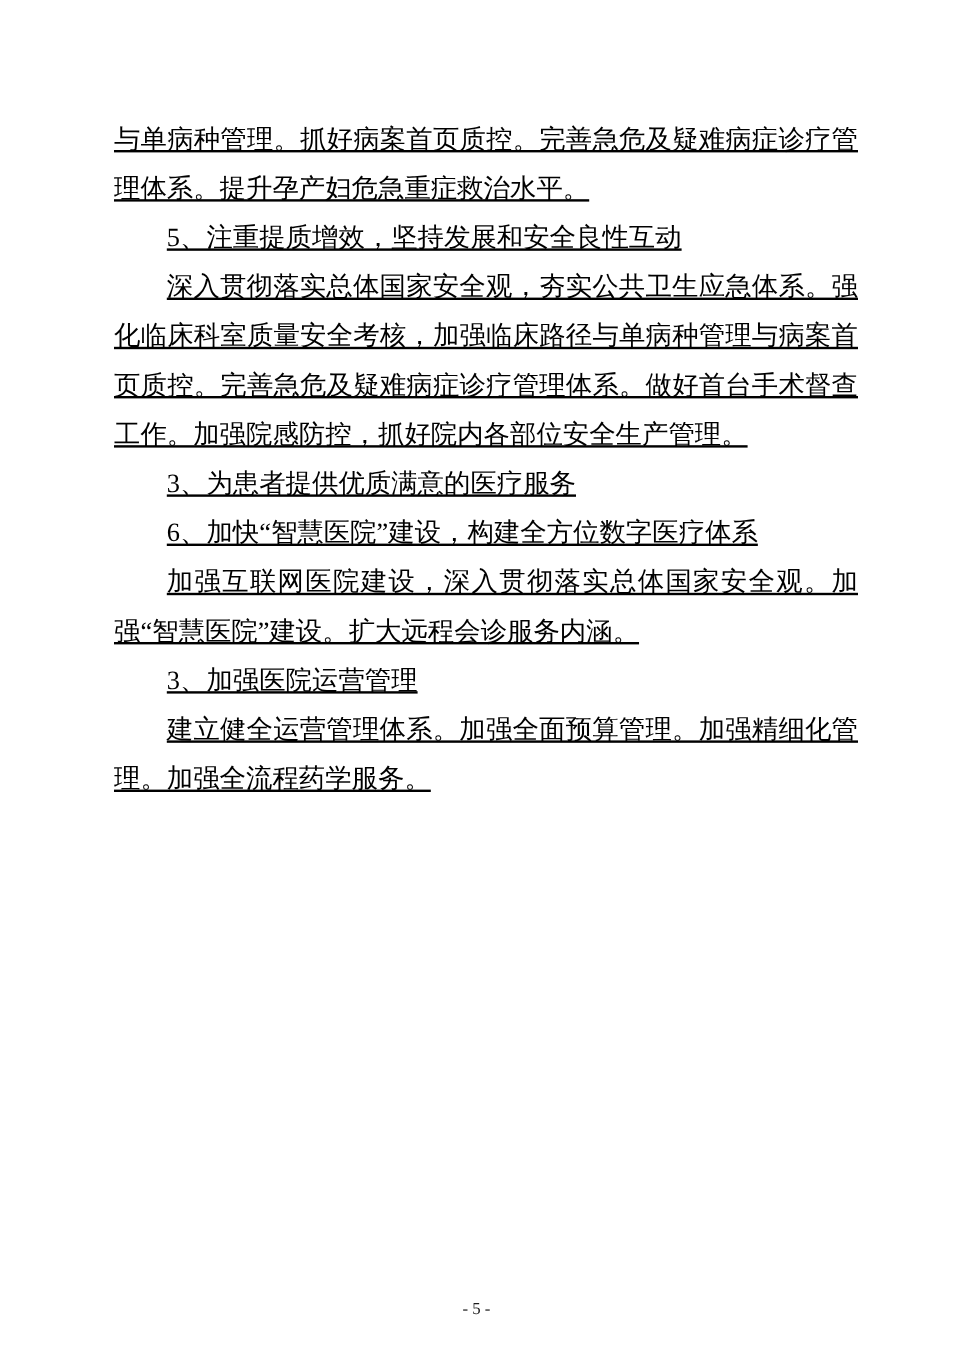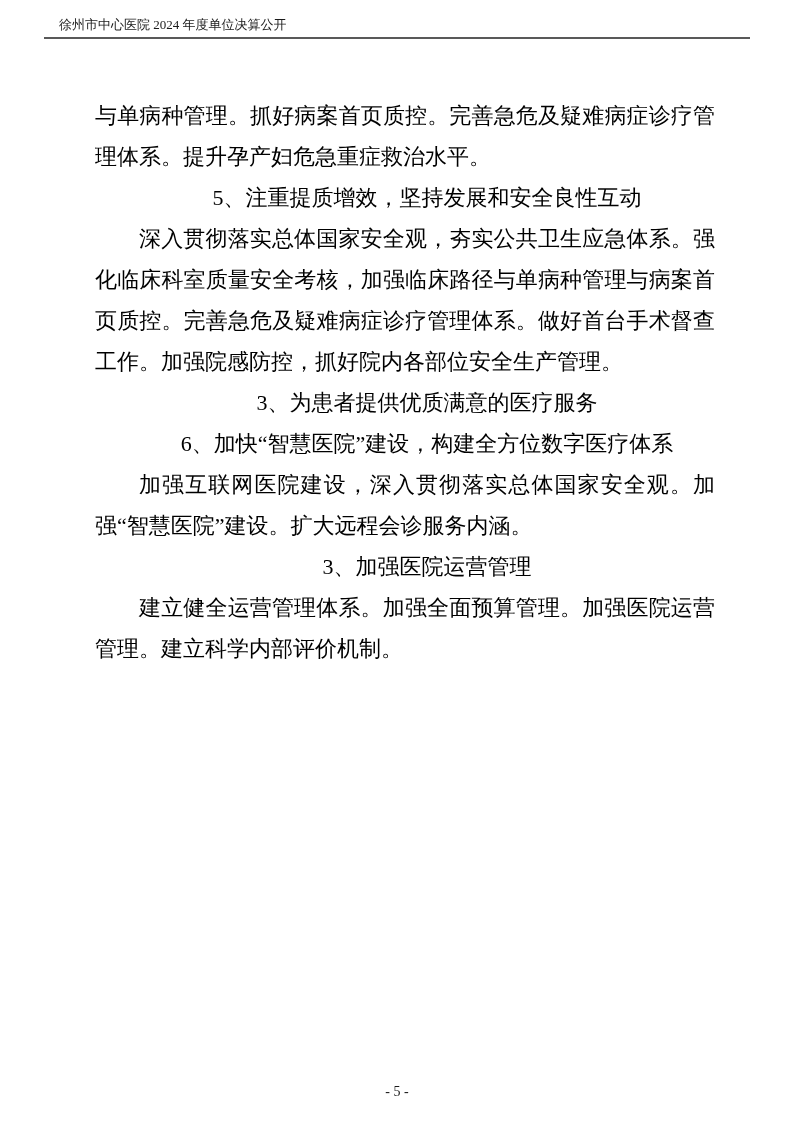--- a/index.html
+++ b/index.html
@@ -35,55 +35,53 @@
     left: 95px;
     width: 620px;
     font-size: 22px;
     line-height: 41px;
     text-align: justify;
     word-break: break-all;
   }
   .para {
     margin: 0;
     text-indent: 2em;
+    text-decoration: underline;
   }
   .para.continuation {
     text-indent: 0;
   }
   .para.heading {
-    text-align: center;
+    text-align: left;
   }
   .footer {
     position: absolute;
     top: 1083px;
     left: 0;
     width: 794px;
     text-align: center;
     font-size: 14px;
     line-height: 18px;
     color: #1a1a1a;
   }
 </style>
 </head>
 <body>
 
 <div class="page">
 
-  <div class="header">
-    <span>徐州市中心医院 2024 年度单位决算公开</span>
-  </div>
 
   <div class="content">
     <p class="para continuation">与单病种管理。抓好病案首页质控。完善急危及疑难病症诊疗管理体系。提升孕产妇危急重症救治水平。</p>
     <p class="para heading">5、注重提质增效，坚持发展和安全良性互动</p>
     <p class="para">深入贯彻落实总体国家安全观，夯实公共卫生应急体系。强化临床科室质量安全考核，加强临床路径与单病种管理与病案首页质控。完善急危及疑难病症诊疗管理体系。做好首台手术督查工作。加强院感防控，抓好院内各部位安全生产管理。</p>
     <p class="para heading">3、为患者提供优质满意的医疗服务</p>
     <p class="para heading">6、加快“智慧医院”建设，构建全方位数字医疗体系</p>
     <p class="para">加强互联网医院建设，深入贯彻落实总体国家安全观。加强“智慧医院”建设。扩大远程会诊服务内涵。</p>
     <p class="para heading">3、加强医院运营管理</p>
-    <p class="para">建立健全运营管理体系。加强全面预算管理。加强医院运营管理。建立科学内部评价机制。</p>
+    <p class="para">建立健全运营管理体系。加强全面预算管理。加强精细化管理。加强全流程药学服务。</p>
   </div>
 
   <div class="footer">
     <span>- 5 -</span>
   </div>
 
 </div>
 
 </body></html>

